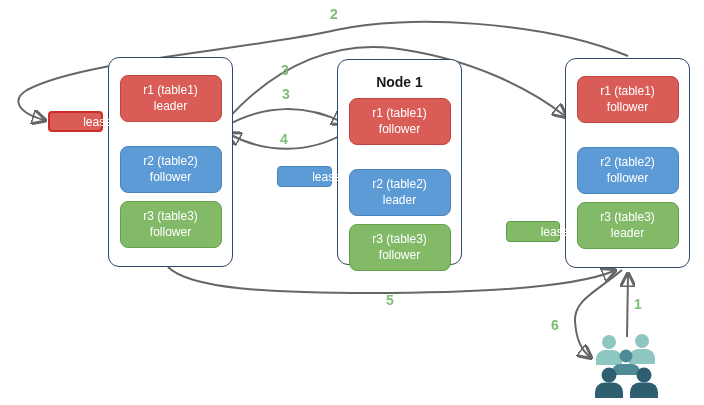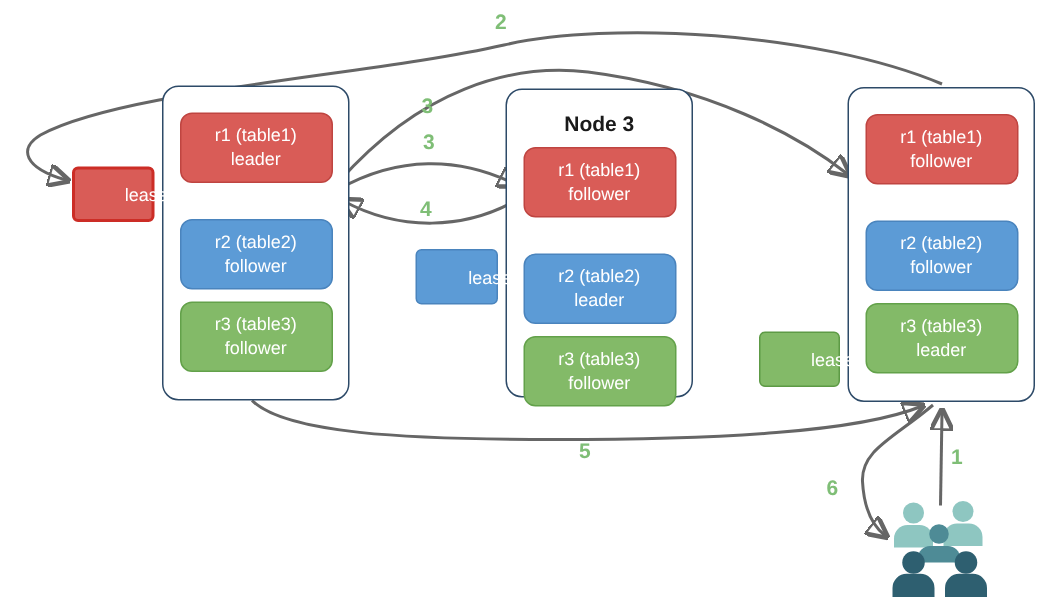--- a/index.html
+++ b/index.html
@@ -17,21 +17,21 @@
   .node3{left:565px;top:58px;height:210px;}
 
   .range{width:102px;height:47px;margin:0 auto 8px auto;border-radius:8px;box-sizing:border-box;
          display:flex;flex-direction:column;justify-content:center;align-items:center;
          color:#ffffff;font-size:12px;line-height:1.3;}
   .range:first-of-type{margin-top:4px;}
   .range.red{background:#d95c57;border:1.5px solid #bf4541;}
   .range.blue{background:#5c9bd6;border:1.5px solid #4a84bd;margin-top:24px;}
   .range.green{background:#83ba68;border:1.5px solid #63a14a;}
 
-  .lease{position:absolute;width:55px;height:37px;border-radius:4px;box-sizing:border-box;
+  .lease{position:absolute;width:55px;height:21px;border-radius:4px;box-sizing:border-box;
          display:flex;align-items:center;justify-content:center;color:#ffffff;font-size:12px;padding-left:44px;}
   .lease-red{left:48px;top:111px;background:#d95c57;border:2px solid #cc2d26;}
   .lease-blue{left:277px;top:166px;background:#5c9bd6;border:1.5px solid #4a84bd;}
   .lease-green{left:506px;top:221px;width:54px;background:#83ba68;border:1.5px solid #5d9a45;}
 
   .step{position:absolute;color:#7fbe76;font-size:14px;font-weight:bold;}
   .step-n2{left:330px;top:6px;}
   .step-n3a{left:281px;top:62px;}
   .step-n3b{left:282px;top:86px;}
   .step-n4{left:280px;top:131px;}
@@ -70,21 +70,21 @@
       <div>r2 (table2)</div>
       <div>follower</div>
     </div>
     <div class="range green">
       <div>r3 (table3)</div>
       <div>follower</div>
     </div>
   </div>
 
   <div class="node node2">
-    <div class="node-title">Node 3</div>
+    <div class="node-title">Node 1</div>
     <div class="range red">
       <div>r1 (table1)</div>
       <div>follower</div>
     </div>
     <div class="range blue">
       <div>r2 (table2)</div>
       <div>leader</div>
     </div>
     <div class="range green">
       <div>r3 (table3)</div>

